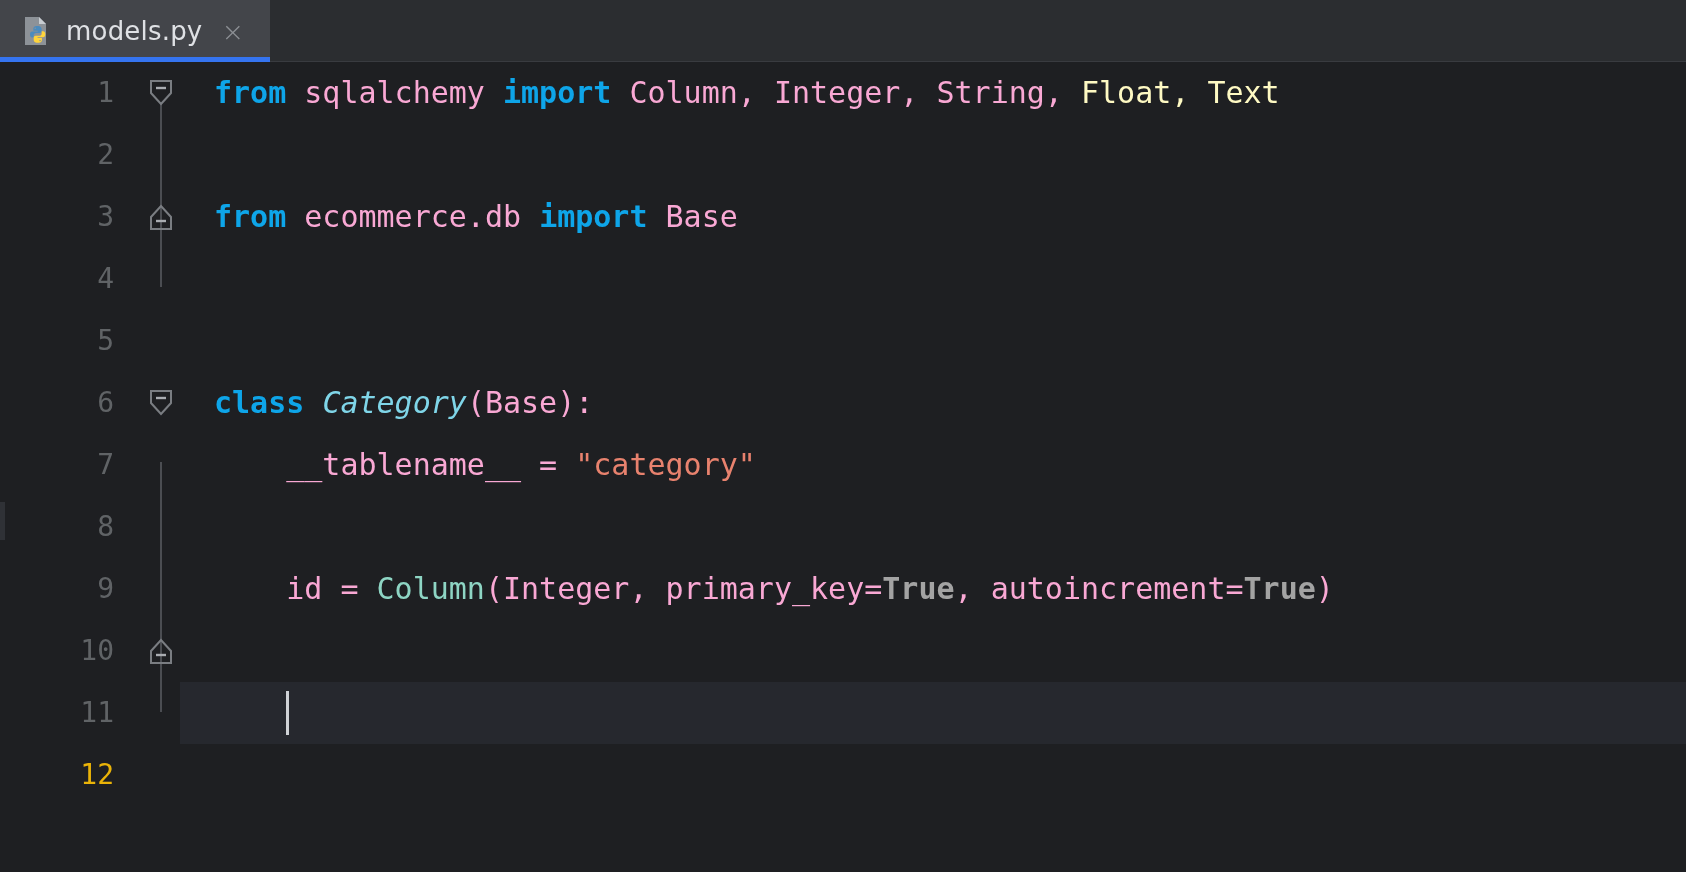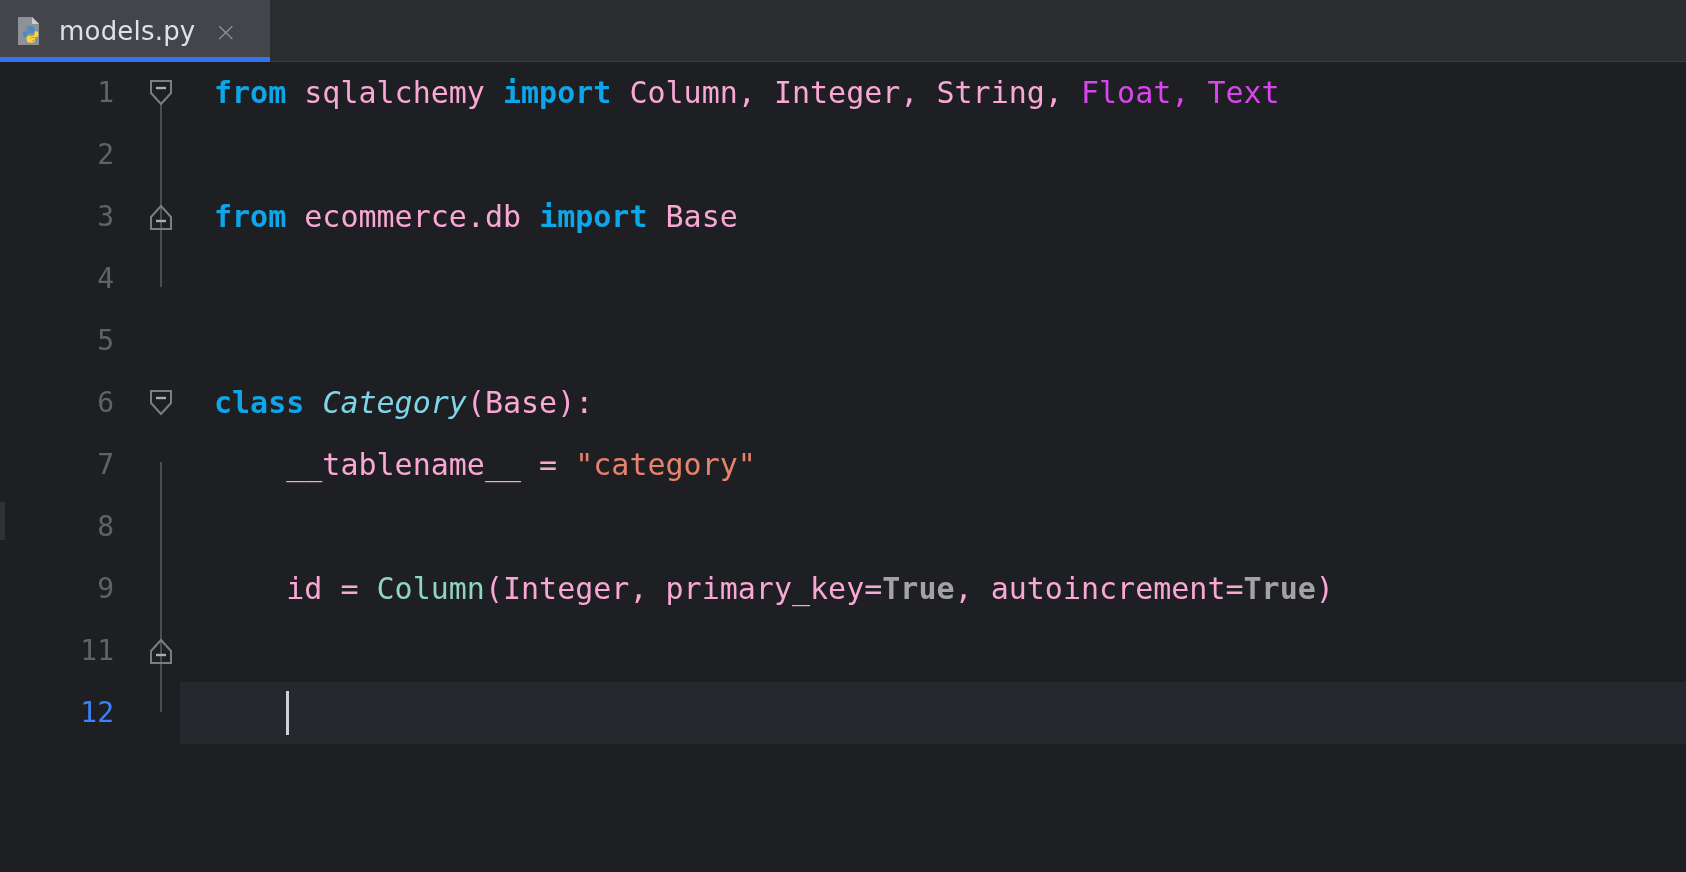--- a/index.html
+++ b/index.html
@@ -15,21 +15,21 @@
     height:62px;
     background:#2b2d30;
     display:flex;
     align-items:stretch;
     position:relative;
   }
   .tab {
     display:flex;
     align-items:center;
     gap:13px;
-    padding:0 20px 0 16px;
+    padding:0 20px 0 23px;
     background:#43454a;
     position:relative;
     cursor:pointer;
     min-width:270px;
   }
   .tab.active::after {
     content:"";
     position:absolute;
     left:0; right:0; bottom:0;
     height:5px;
@@ -87,41 +87,41 @@
     position:absolute;
     right:26px;
     top:0;
     height:62px;
     line-height:62px;
     font-size:28px;
     color:#606366;
     font-family:"DejaVu Sans Mono", monospace;
     text-align:right;
   }
-  .lineno.current { color:#3b82f6; }
+  .lineno.current { color:#eab308; }
 
   .codeline {
     height:62px;
     line-height:62px;
     font-size:30px;
     white-space:pre;
     color:#bcbec4;
     font-family:"DejaVu Sans Mono", monospace;
     padding-left:34px;
     letter-spacing:0px;
   }
 
   
   .row.caretrow .codeline { background:#26282e; }
 
   
   .kw   { color:#0ea5e9; font-weight:bold; }
   .id   { color:#f9a8d4; }
   .cls  { color:#7fd5e8;font-style:italic; }
-  .dim  { color:#d946ef; }
+  .dim  { color:#fef9c3; }
   .str  { color:#e8826e; }
   .num  { color:#e0b867; }
   .bool { color:#a3a3a3; font-weight:bold; }
   .fn   { color:#8ed5c4; }
 
   .squiggle {
     text-decoration: underline wavy #b3533a;
     text-decoration-skip-ink: none;
     text-underline-offset: 5px;
   }
@@ -196,20 +196,23 @@
       <div class="row">
         <div class="lineno">7</div>
       </div>
       <div class="row">
         <div class="lineno">8</div>
       </div>
       <div class="row">
         <div class="lineno">9</div>
       </div>
       <div class="row">
+        <div class="lineno">10</div>
+      </div>
+      <div class="row">
         <div class="lineno">11</div>
       </div>
       <div class="row">
         <div class="lineno current">12</div>
       </div>
     </div>
   <div class="foldstrip">
       <div class="foldline" style="top: 40px; height: 185px;"></div>
       <div class="foldline" style="top: 400px; height: 250px;"></div>
       <div class="row">

